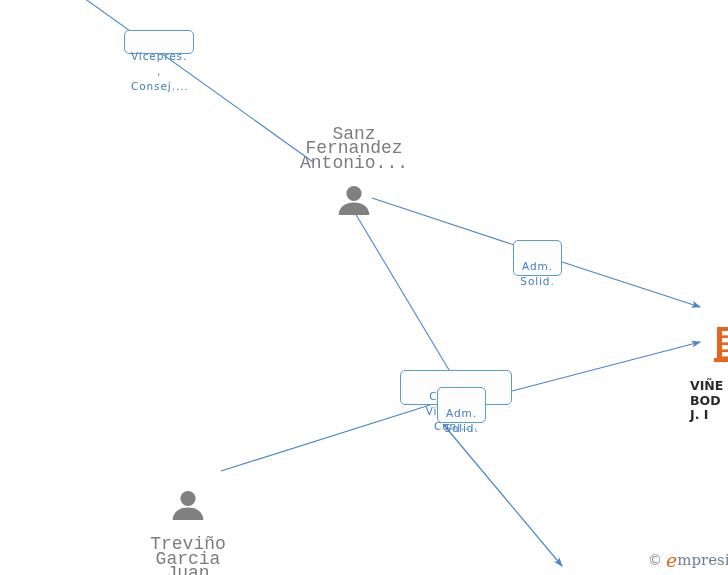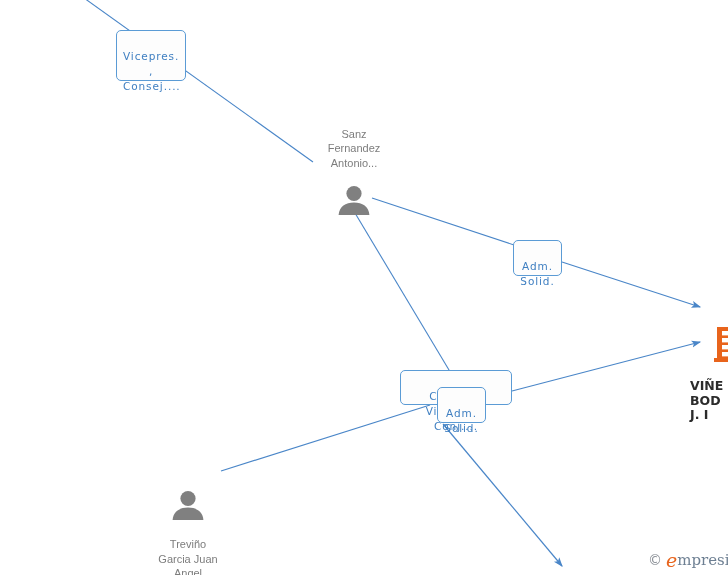--- a/index.html
+++ b/index.html
@@ -21,23 +21,23 @@
     position: absolute;
     left: 0;
     top: 0;
     width: 728px;
     height: 575px;
   }
   .node {
     position: absolute;
     text-align: center;
     color: #808080;
-    font-size: 11px;
+    font-size: 18px;
     line-height: 14.5px;
-    font-family: Liberation Sans, sans-serif;
+    font-family: Liberation Mono, monospace;
     white-space: pre-line;
   }
   .person-icon {
     display: block;
     margin: 0 auto;
   }
   .node-label {
     display: block;
     color: #7d7d7d;
     letter-spacing: 0px;
@@ -149,21 +149,21 @@
       <rect x="8" y="6" width="14" height="4.4" fill="#ffffff"></rect>
       <rect x="8" y="13" width="14" height="4.4" fill="#ffffff"></rect>
       <rect x="8" y="20" width="14" height="4.4" fill="#ffffff"></rect>
       <rect x="8" y="27" width="14" height="4.4" fill="#ffffff"></rect>
     </svg>
     <span class="company-label" style="text-align:left;">VIÑE
 BOD
 J. I</span>
   </div>
 
-  <div class="rel-box" style="left:116px; top:30px; width:70px; height:51px;">
+  <div class="rel-box" style="left:124px; top:30px; width:70px; height:24px;">
     <span>Vicepres.
 , Consej....</span>
   </div>
 
   <div class="rel-box" style="left:513px; top:240px; width:49px; height:36px;">
     <span>Adm.
 Solid.</span>
   </div>
 
   <div class="rel-box" style="left:400px; top:370px; width:112px; height:35px; z-index:1;">

